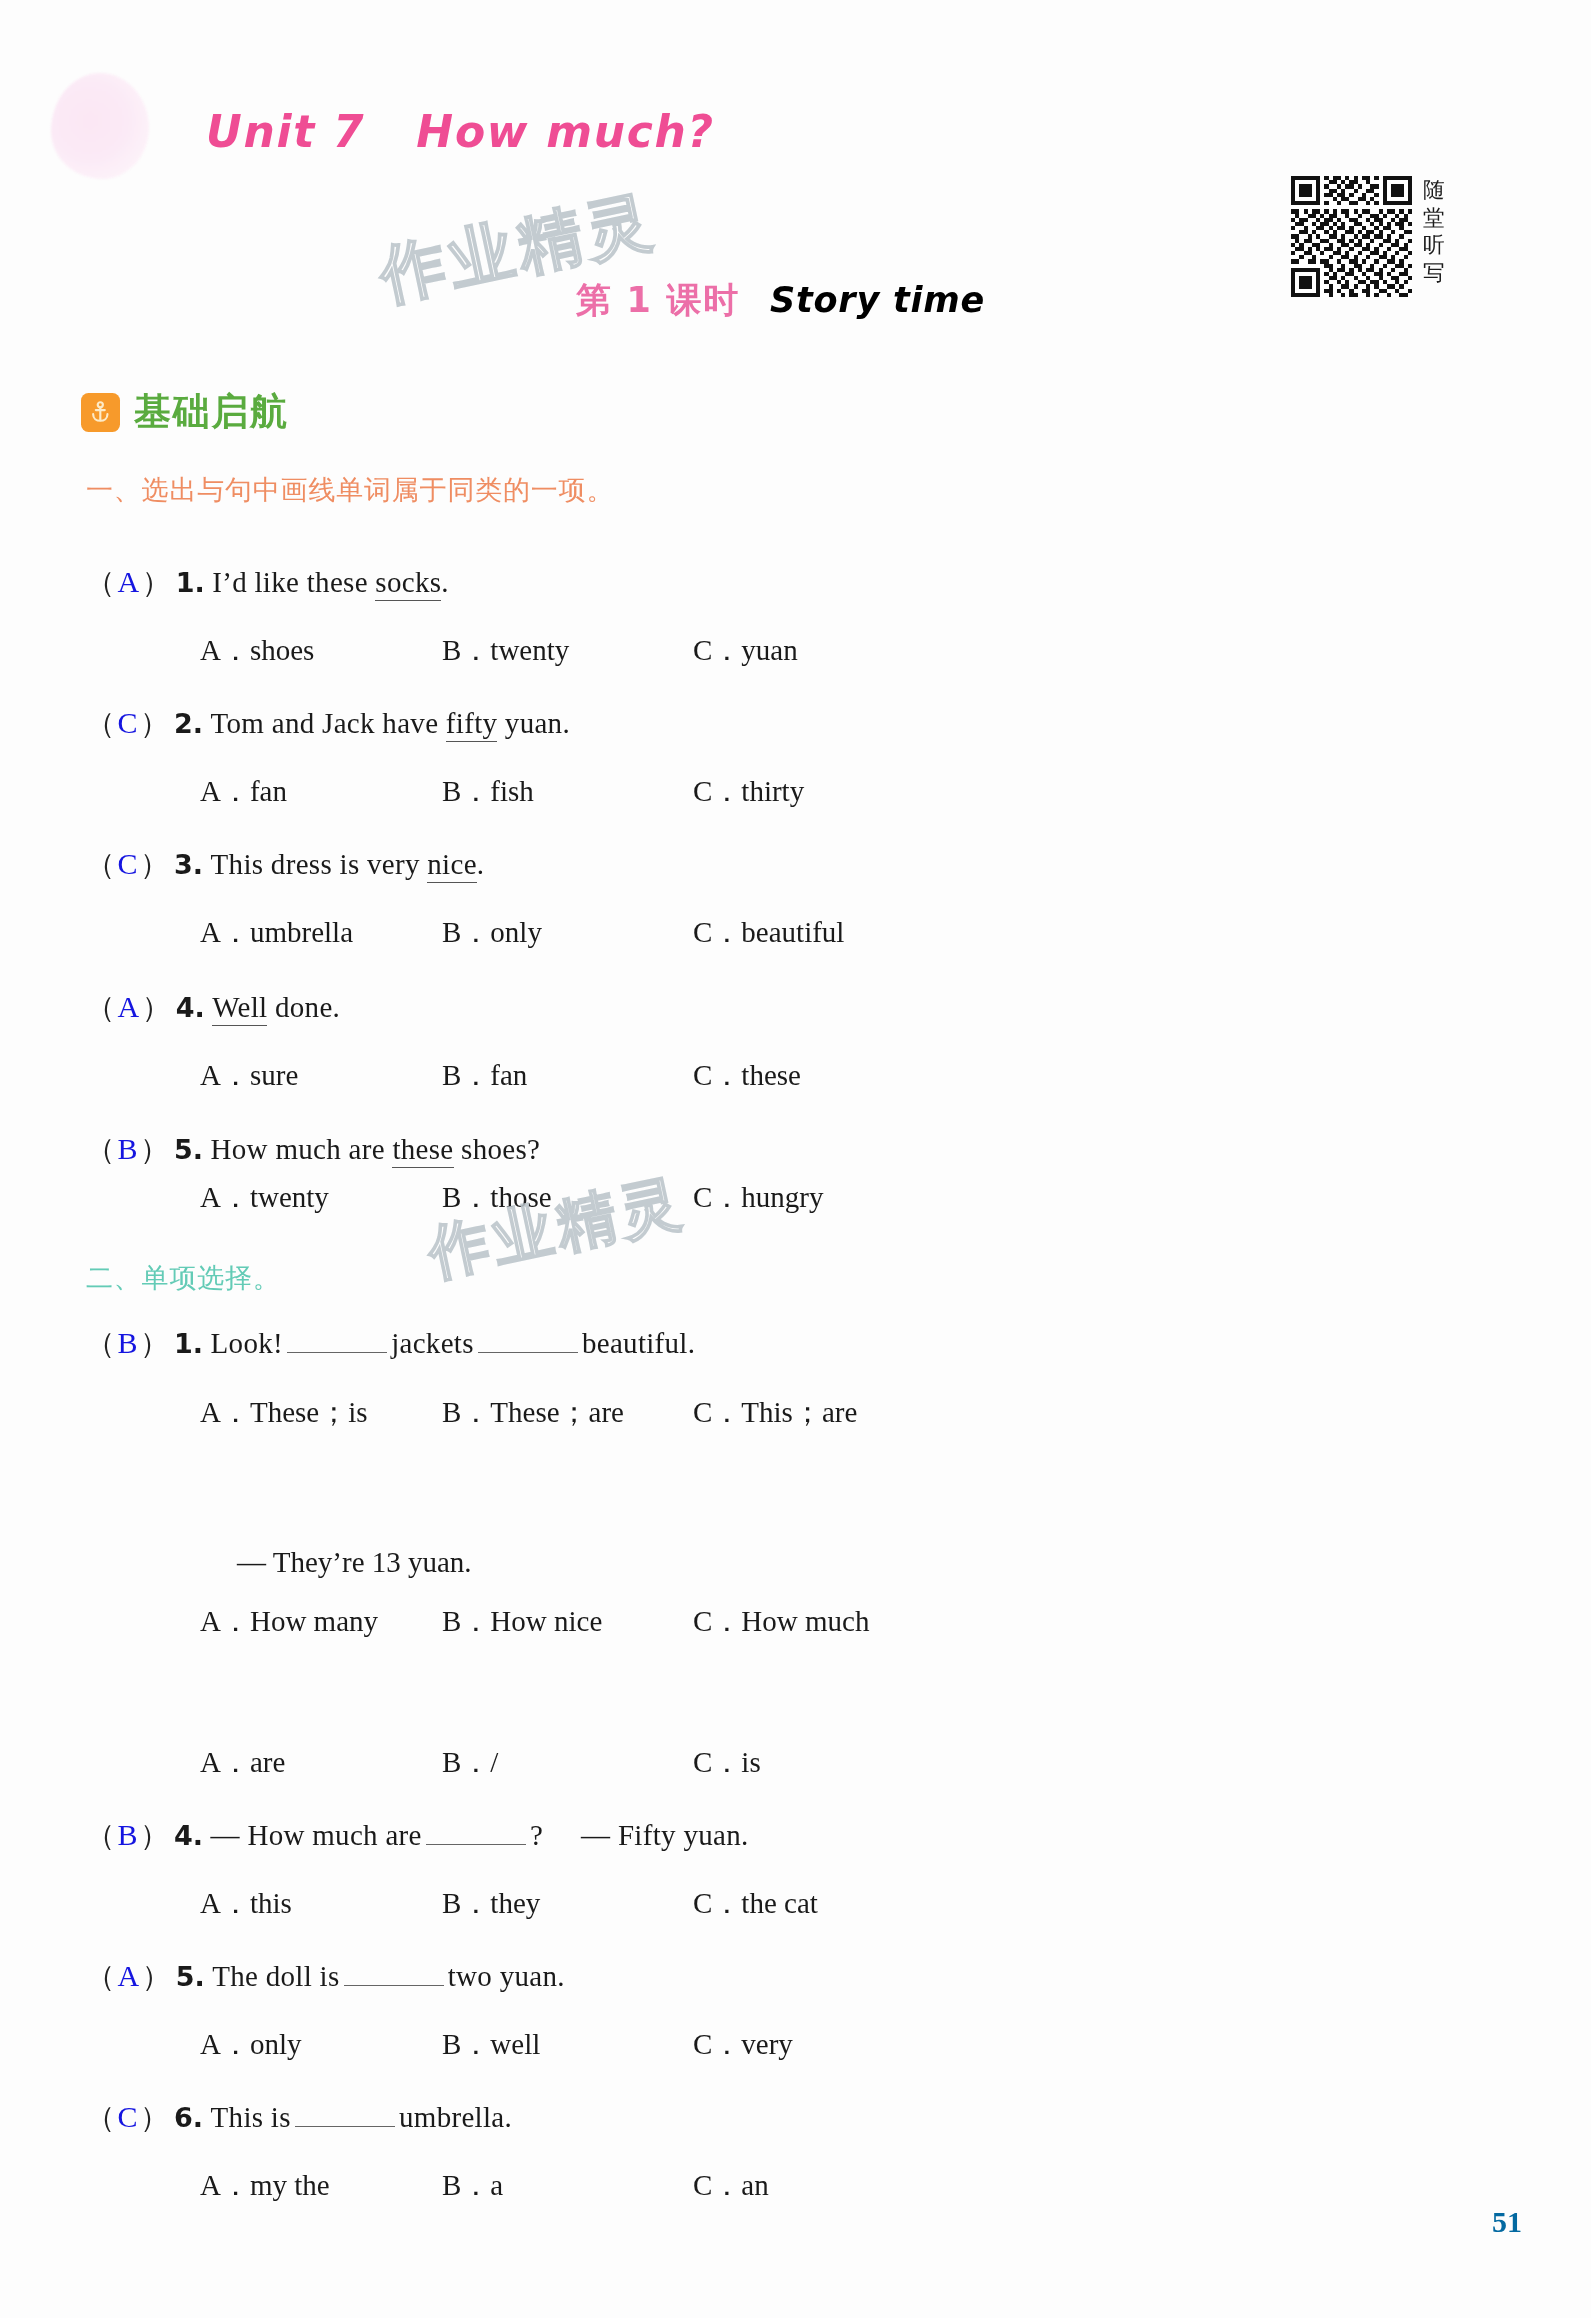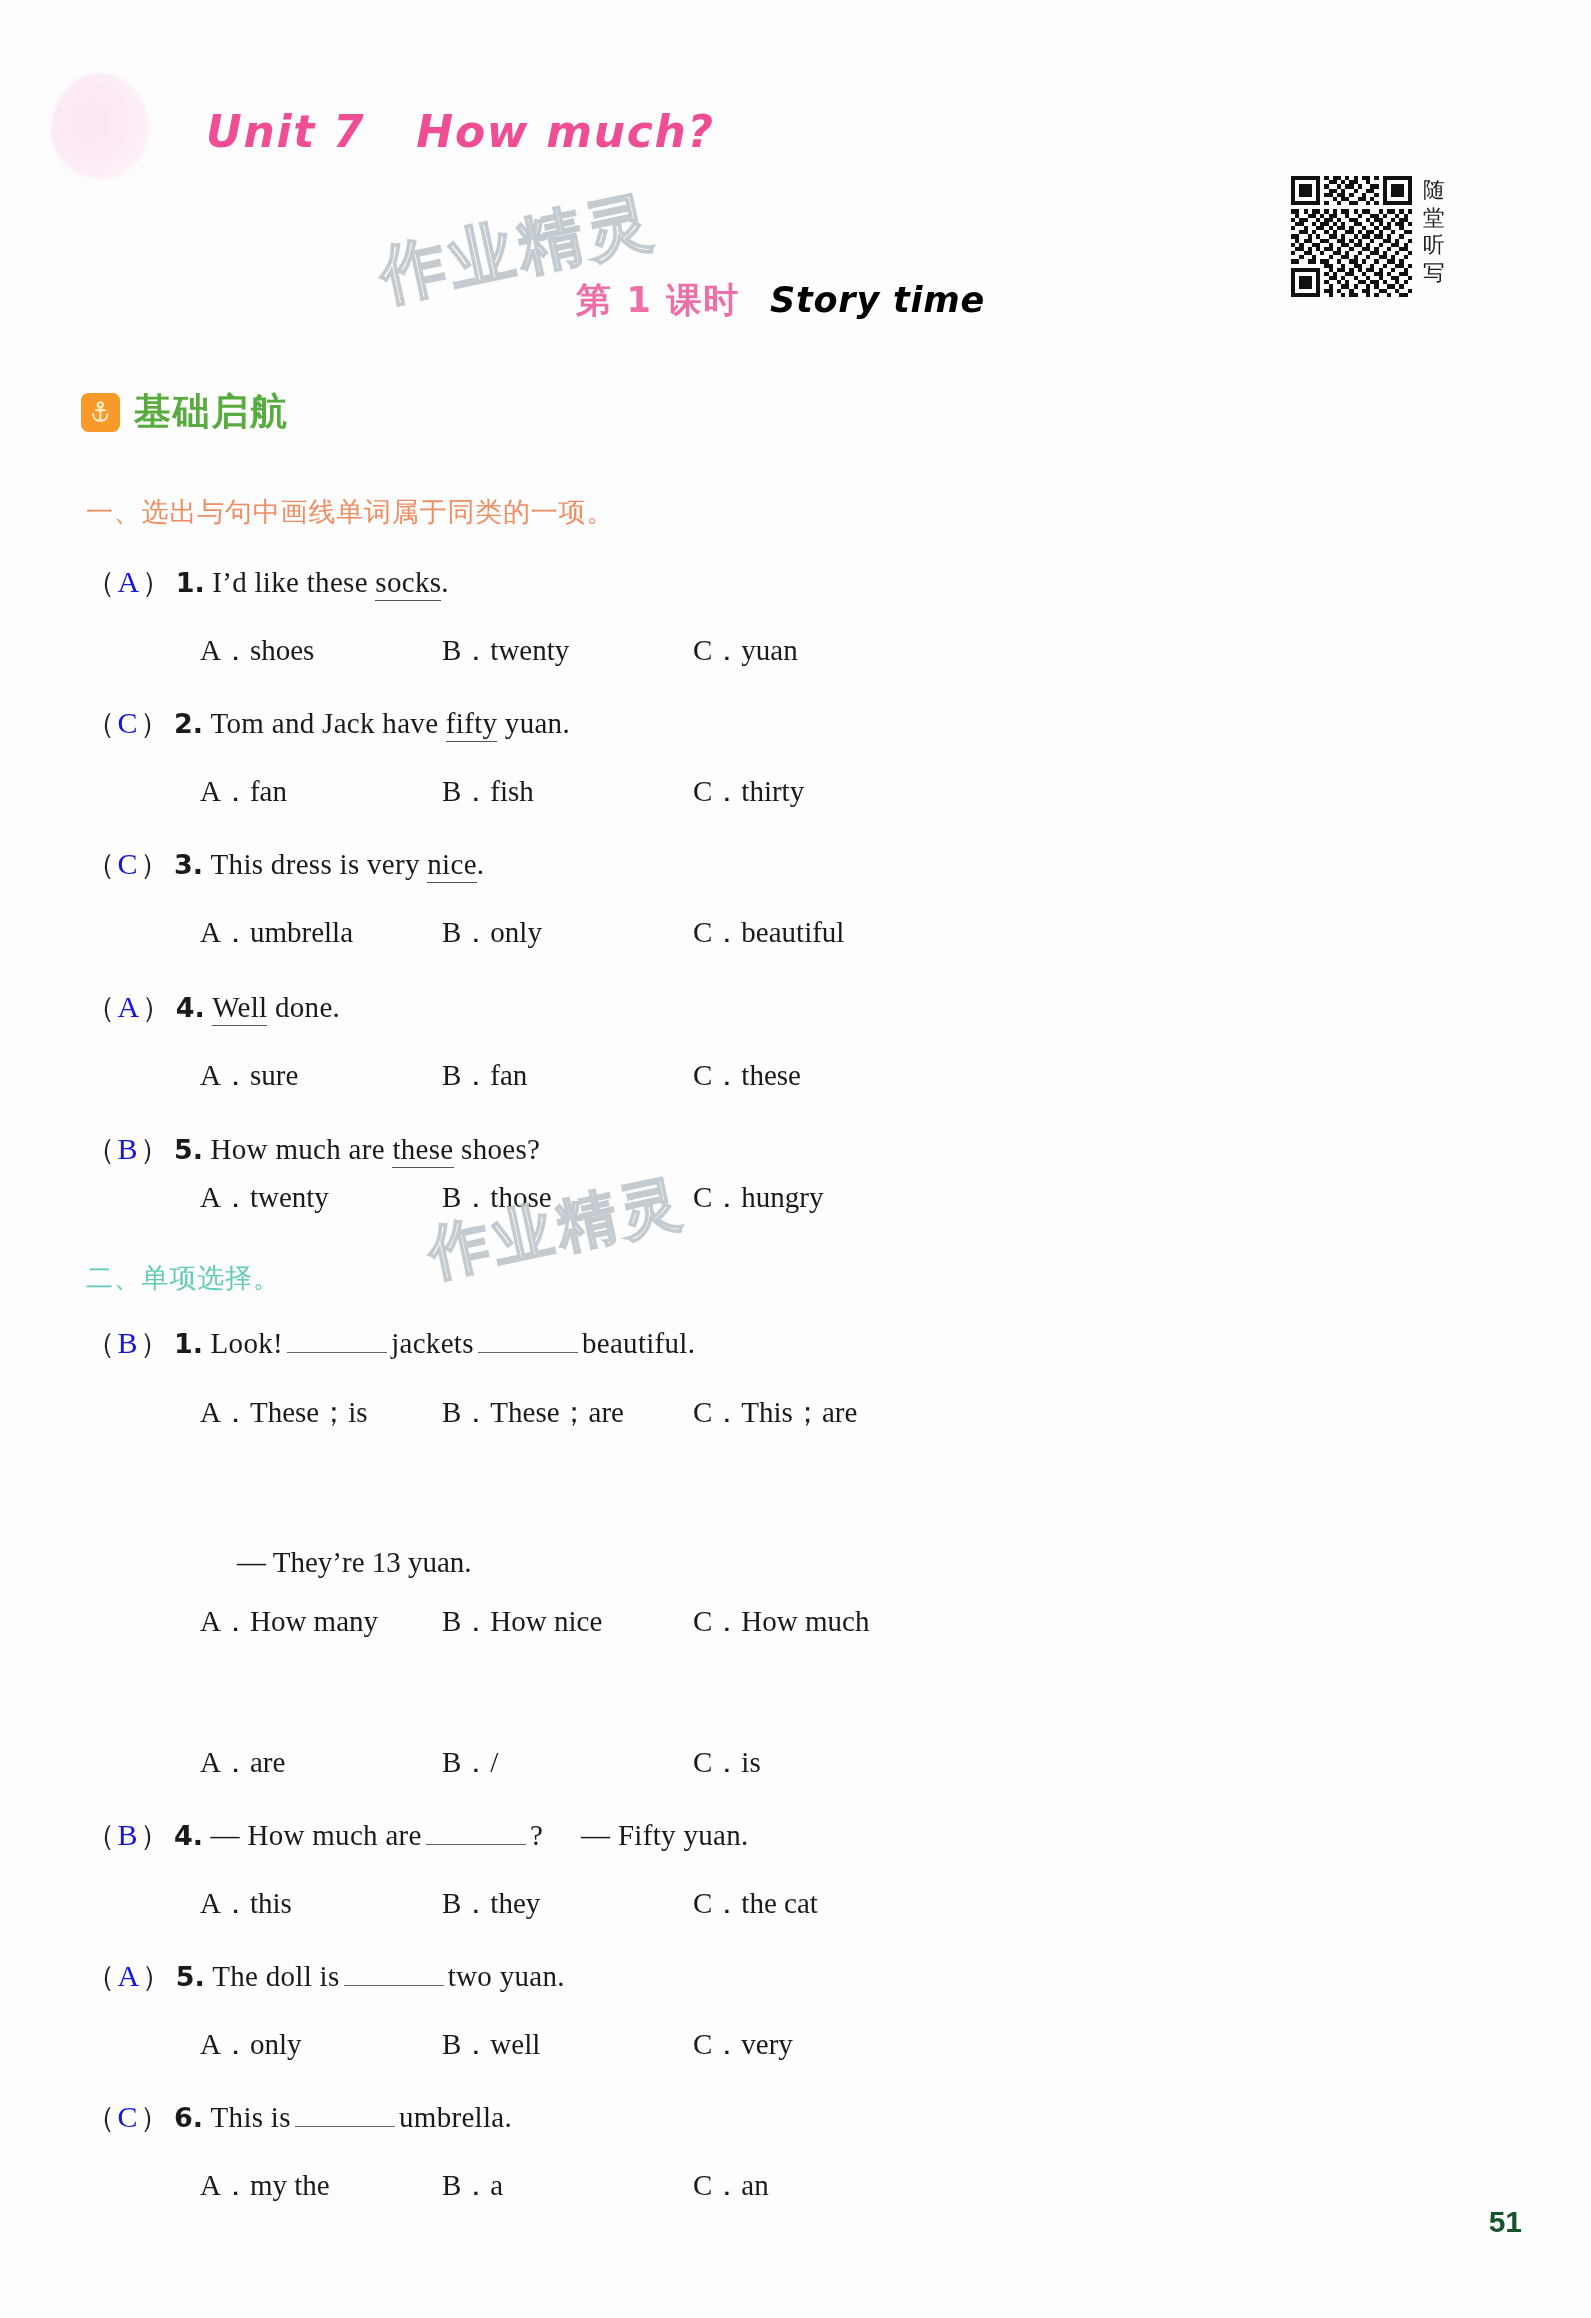--- a/index.html
+++ b/index.html
@@ -216,24 +216,24 @@
     opacity: .85;
   }
   .wm1 { left: 378px; top: 204px; font-size: 65px; transform: rotate(-12deg); }
   .wm2 { left: 427px; top: 1188px; font-size: 60px; transform: rotate(-12deg); }
 
   
   .page-num {
     position: absolute;
     right: 70px;
     top: 2205px;
-    font-family: Liberation Sans, sans-serif;
+    font-family: Liberation Serif, serif;
     font-weight: bold;
     font-size: 30px;
-    color: #14532d;
+    color: #0369a1;
   }
 </style>
 </head>
 <body>
 
 <div class="page">
 
   <div class="corner-blob"></div>
 
   <div class="unit-title">Unit 7   How much?</div>
@@ -498,21 +498,21 @@
           <circle cx="16" cy="7" r="3.1"></circle>
           <path d="M16 10.2 V25.6"></path>
           <path d="M10.6 13.3 H21.4"></path>
           <path d="M7.4 18.2 c0 5.2 4 8 8.6 8 c4.6 0 8.6-2.8 8.6-8"></path>
         </g>
       </svg>
     </span>
     <span class="section-head-text">基础启航</span>
   </div>
 
-  <div class="ex-heading orange" style="left:86px; top:494px;">一、选出与句中画线单词属于同类的一项。</div>
+  <div class="ex-heading orange" style="left:86px; top:472px;">一、选出与句中画线单词属于同类的一项。</div>
 
   <div class="q" style="top:563px;">
     <span class="bracket">（<span class="answer">A</span>）</span><span class="qnum">1.</span><span class="stem"><span>I’d like these </span><span class="u">socks</span><span>.</span></span>
   </div>
   <div class="opts" style="top:631px;">
     <span class="op a">A．shoes</span><span class="op b">B．twenty</span><span class="op c">C．yuan</span>
   </div>
 
   <div class="q" style="top:704px;">
     <span class="bracket">（<span class="answer">C</span>）</span><span class="qnum">2.</span><span class="stem"><span>Tom and Jack have </span><span class="u">fifty</span><span> yuan.</span></span>

